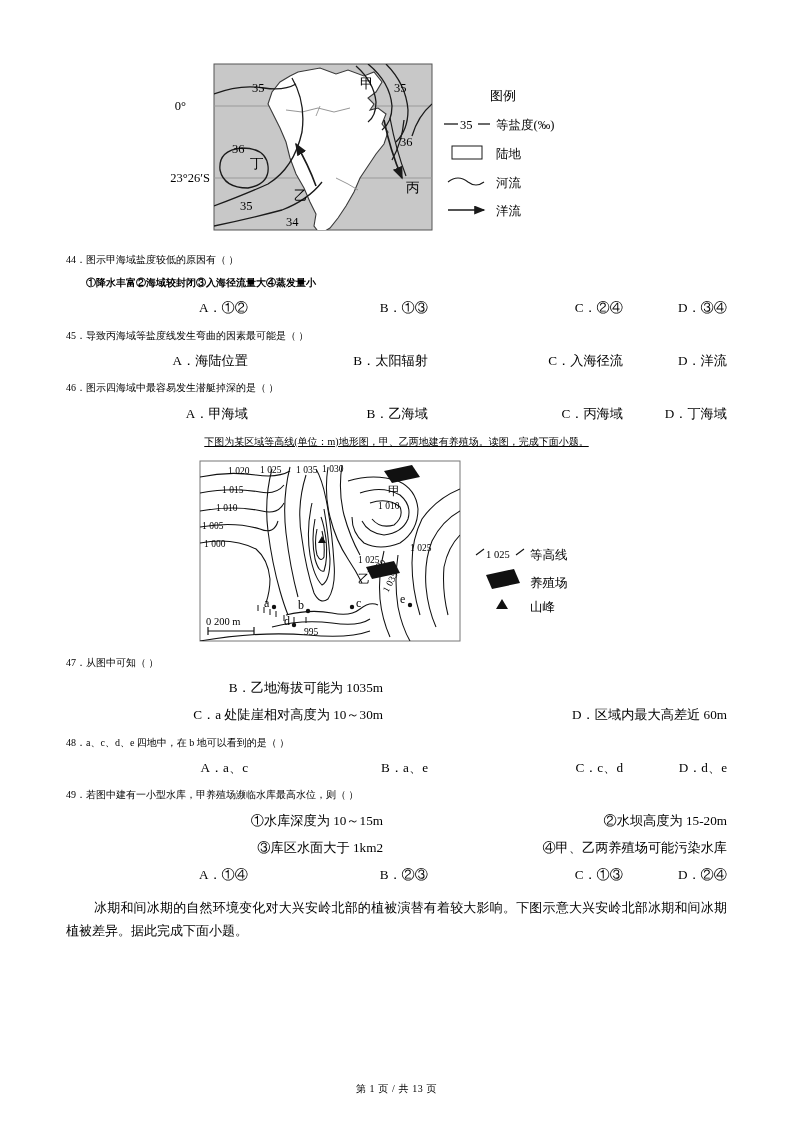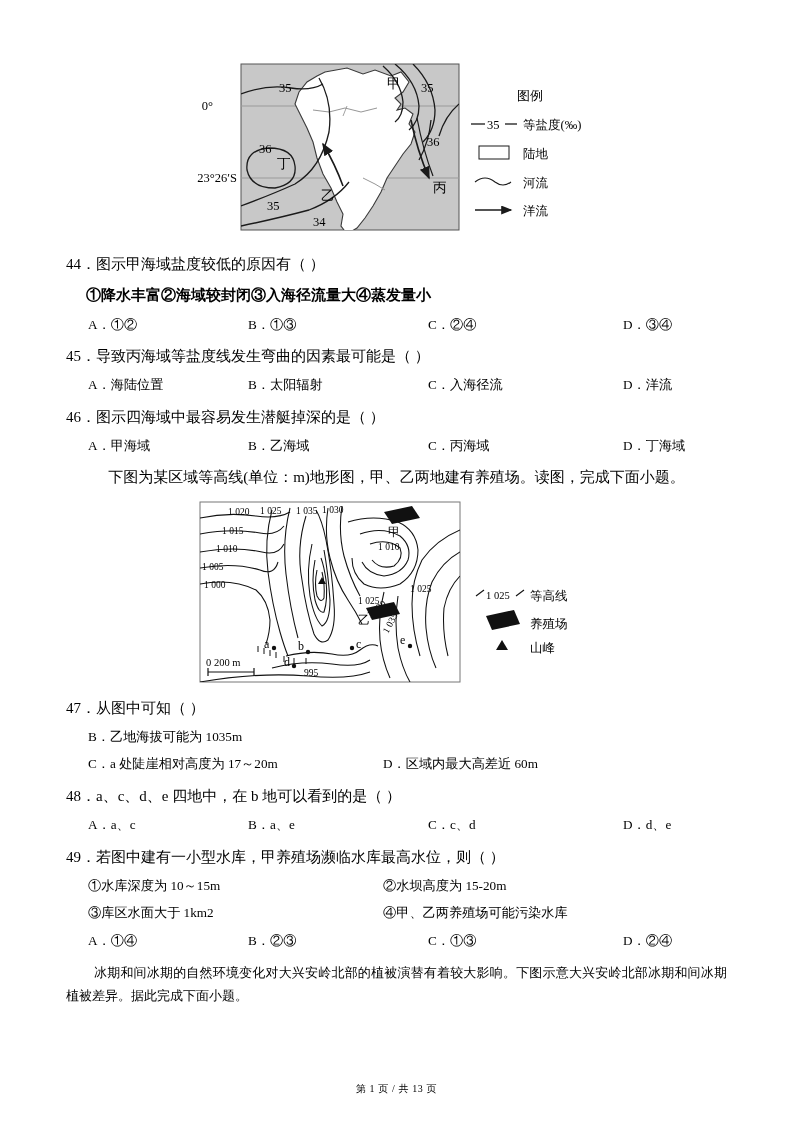--- a/index.html
+++ b/index.html
@@ -15,66 +15,67 @@
   }
   .page {
     position: relative;
     width: 793px;
     height: 1122px;
     padding: 56px 66px 0 66px;
   }
 
   
   .q-line {
-    font-size: 15px;
+    font-size: 10px;
     line-height: 1.62;
     margin: 7px 0 0 0;
     white-space: nowrap;
   }
   .q-stem { margin-top: 9px; }
   .indent1 { padding-left: 20px; font-weight: bold; }
   .para {
     font-size: 13px;
     line-height: 1.78;
     text-indent: 28px;
     margin: 10px 0 0 0;
     text-align: justify;
   }
   .para-center {
-    font-size: 15px;
+    font-size: 10px;
     line-height: 1.7;
     margin: 9px 0 4px 0;
     text-align: center;
+    text-decoration: underline;
   }
 
   
   .opts {
     display: grid;
     grid-template-columns: 160px 180px 195px auto;
     font-size: 13.2px;
     line-height: 1.62;
     margin-top: 6px;
     padding-left: 22px;
     white-space: nowrap;
   }
   .opts.two {
     grid-template-columns: 295px auto;
   }
-  .opts span { display: block; }
+  .opts span { display: block; text-align: right; }
 
   
   .fig1-wrap {
     position: relative;
     width: 100%;
     height: 185px;
     margin-top: 2px;
   }
   .fig1 {
     position: absolute;
-    left: 129px;
+    left: 102px;
     top: 0;
   }
 
   
   .fig2-wrap {
     position: relative;
     width: 100%;
     height: 192px;
     margin-top: 2px;
   }
@@ -328,21 +329,21 @@
         </g>
       </svg>
     </div>
   </div>
 
   <div class="q-line q-stem">47．从图中可知（     ）</div>
   <div class="opts two">
     <span>B．乙地海拔可能为 1035m</span>
   </div>
   <div class="opts two">
-    <span>C．a 处陡崖相对高度为 17～20m</span>
+    <span>C．a 处陡崖相对高度为 10～30m</span>
     <span>D．区域内最大高差近 60m</span>
   </div>
 
   <div class="q-line q-stem">48．a、c、d、e 四地中，在 b 地可以看到的是（     ）</div>
   <div class="opts">
     <span>A．a、c</span>
     <span>B．a、e</span>
     <span>C．c、d</span>
     <span>D．d、e</span>
   </div>

